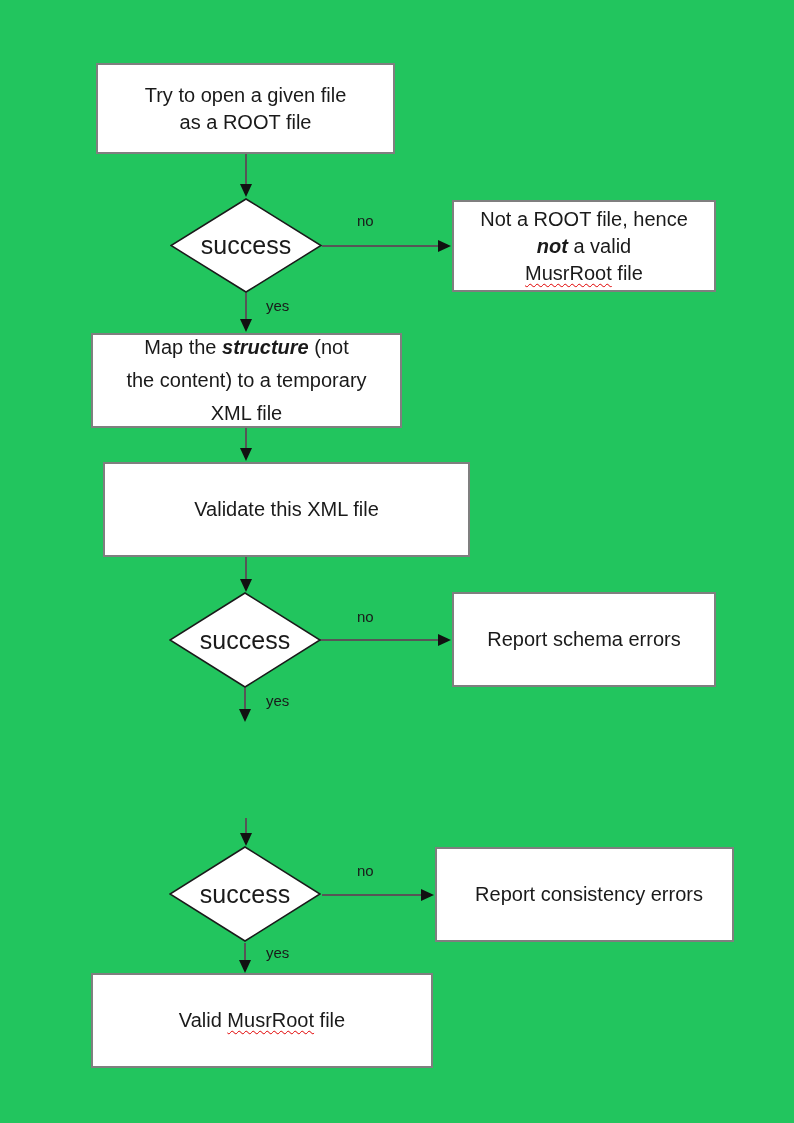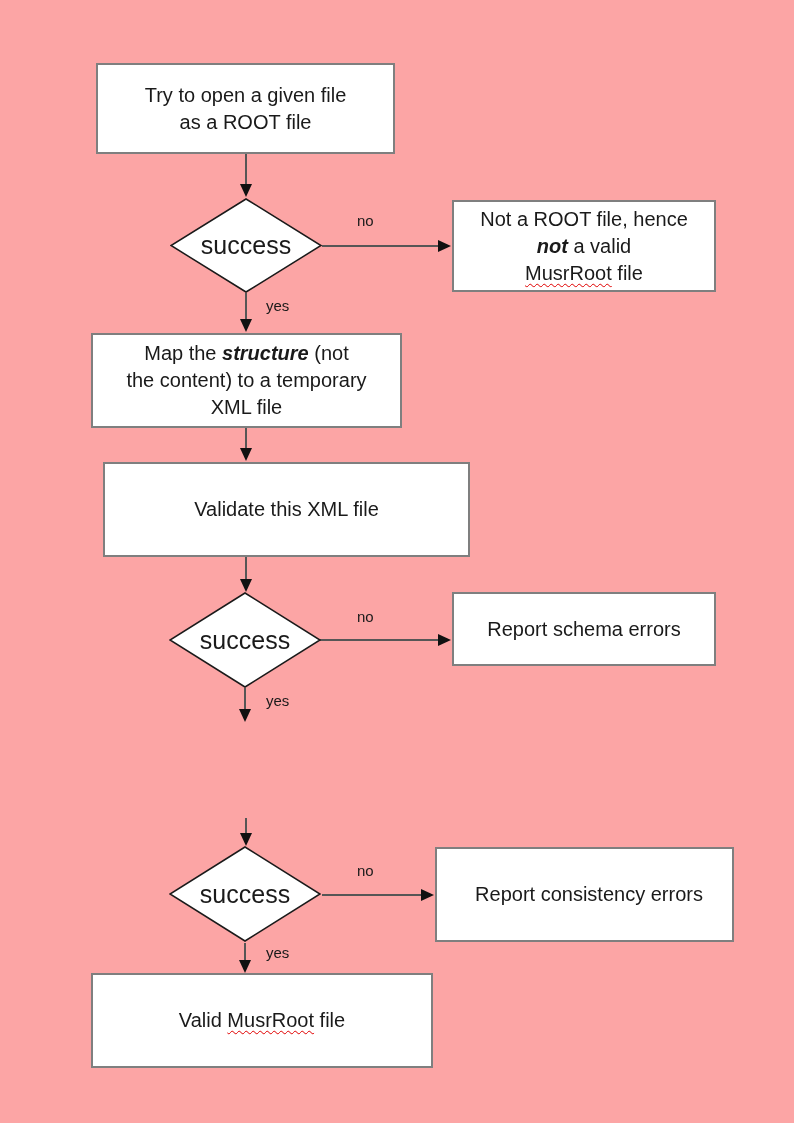--- a/index.html
+++ b/index.html
@@ -5,21 +5,21 @@
   html, body {
     margin: 0;
     padding: 0;
     background: #ffffff;
     font-family: "Liberation Sans", sans-serif;
   }
   #canvas {
     position: relative;
     width: 794px;
     height: 1123px;
-    background: #fca5a5;
+    background: #22c55e;
     overflow: hidden;
     text-decoration: underline;
   }
   #arrows {
     position: absolute;
     left: 0;
     top: 0;
     z-index: 0;
     pointer-events: none;
   }
@@ -122,38 +122,38 @@
     </svg>
     <div class="dlabel">success</div>
   </div>
 
   <div class="node" style="left:452px; top:200px; width:264px; height:92px;">
     <div class="tline">Not a ROOT file, hence</div>
     <div class="tline"><span class="emph">not</span><span> a valid</span></div>
     <div class="tline"><span class="misspelled">MusrRoot</span><span> file</span></div>
   </div>
 
-  <div class="node" style="left:91px; top:333px; width:311px; height:95px;">
+  <div class="node" style="left:91px; top:333px; width:311px; height:95px;gap:6px;">
     <div class="tline"><span>Map the </span><span class="emph">structure</span><span> (not</span></div>
     <div class="tline">the content) to a temporary</div>
     <div class="tline">XML file</div>
   </div>
 
   <div class="node" style="left:103px; top:462px; width:367px; height:95px;">
     <div class="tline">Validate this XML file</div>
   </div>
 
   <div class="diamond" style="left:169px; top:592px; width:152px; height:96px;">
     <svg width="152" height="96" viewBox="0 0 152 96">
       <polygon points="76,1 151,48 76,95 1,48" fill="#ffffff" stroke="#1a1a1a" stroke-width="1.5"></polygon>
     </svg>
     <div class="dlabel">success</div>
   </div>
 
-  <div class="node" style="left:452px; top:592px; width:264px; height:74px;">
+  <div class="node" style="left:452px; top:592px; width:264px; height:95px;">
     <div class="tline">Report schema errors</div>
   </div>
 
 
   <div class="diamond" style="left:169px; top:846px; width:152px; height:96px;">
     <svg width="152" height="96" viewBox="0 0 152 96">
       <polygon points="76,1 151,48 76,95 1,48" fill="#ffffff" stroke="#1a1a1a" stroke-width="1.5"></polygon>
     </svg>
     <div class="dlabel">success</div>
   </div>

